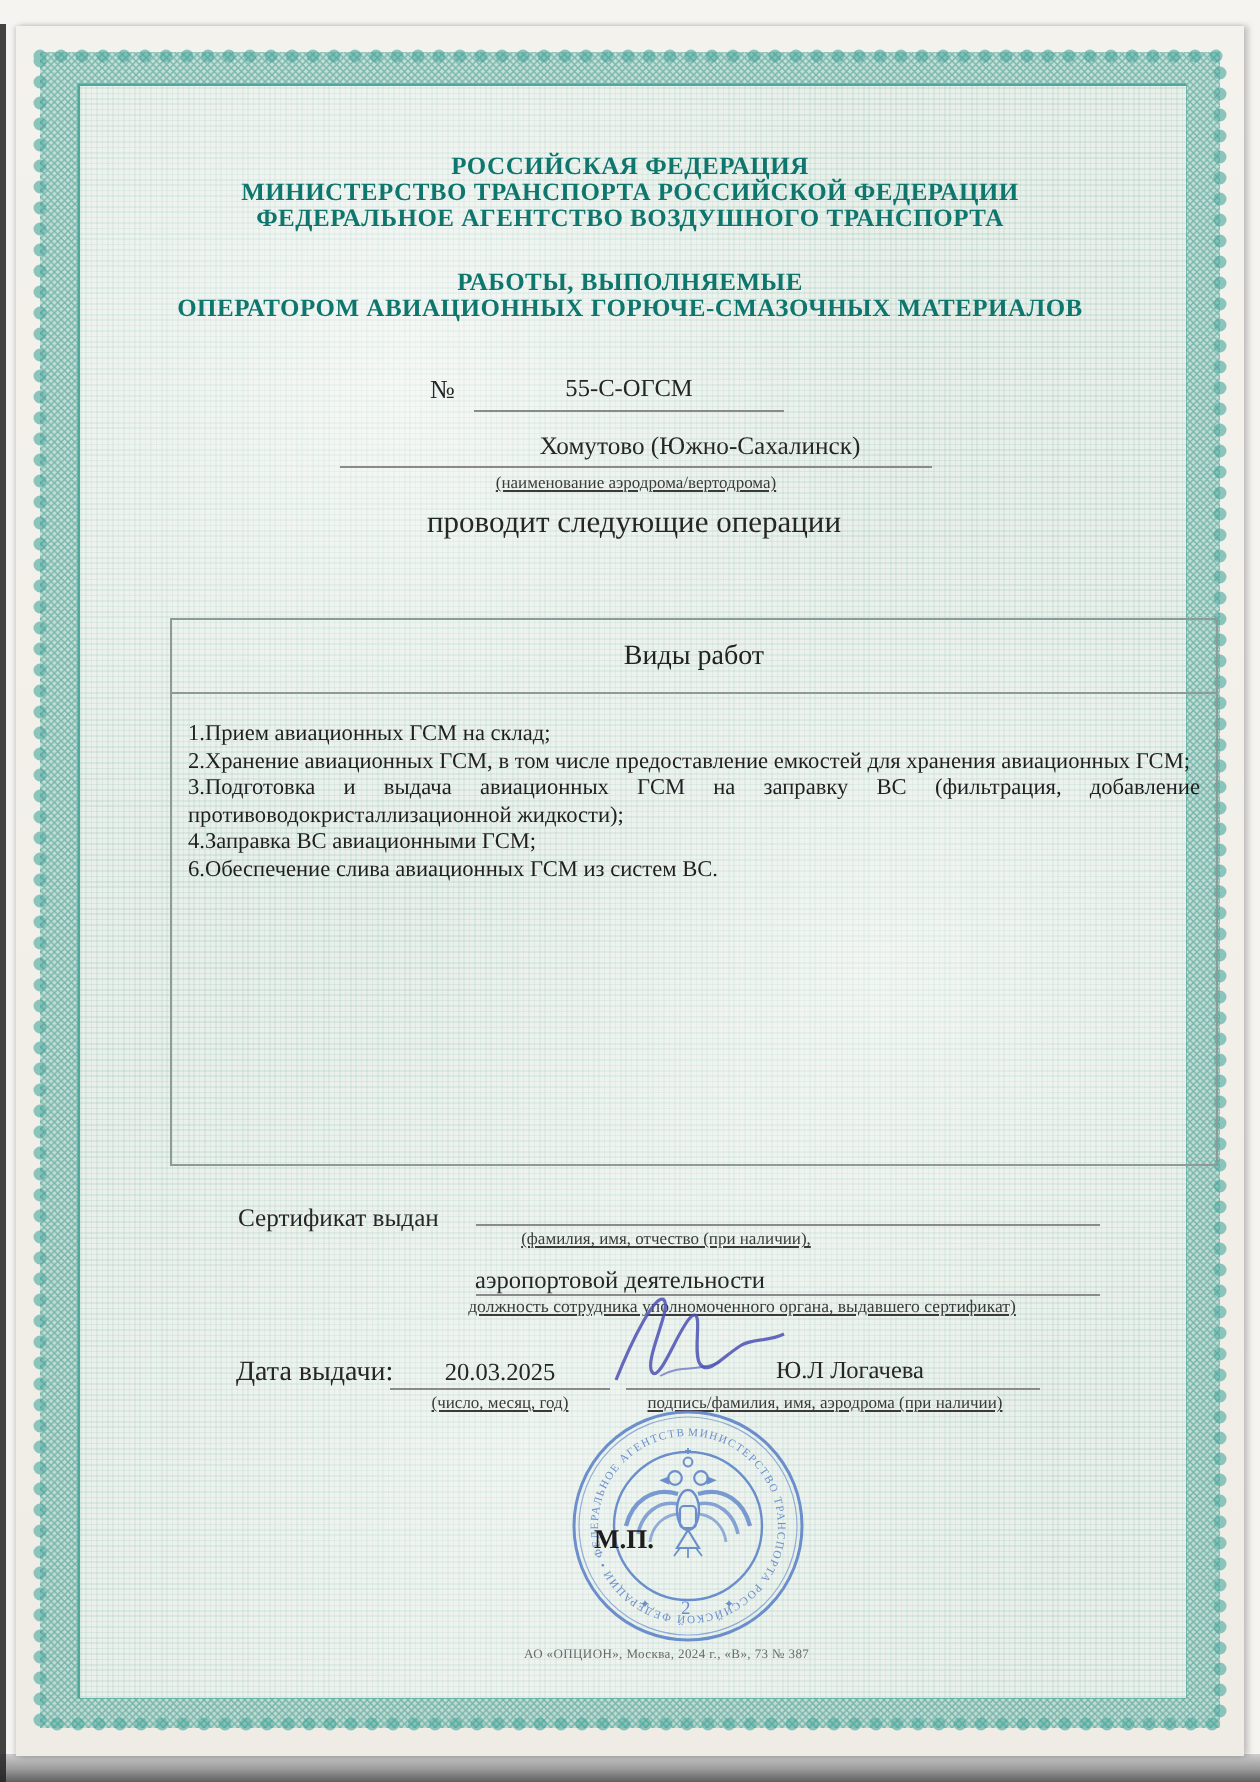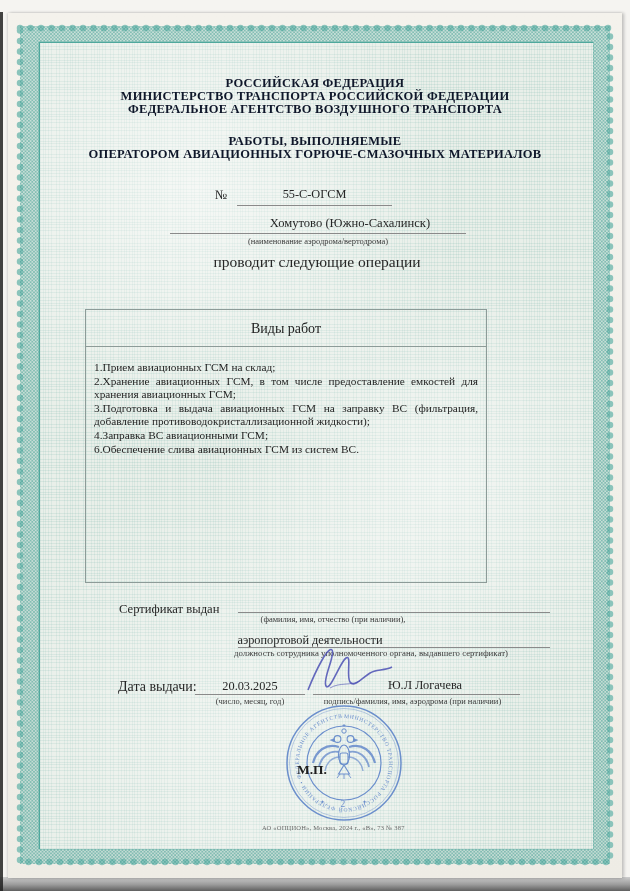--- a/index.html
+++ b/index.html
@@ -27,26 +27,26 @@
       repeating-linear-gradient(0deg, rgba(58,148,136,.11) 0 .8px, transparent .8px 2.7px),
       repeating-linear-gradient(90deg, rgba(58,148,136,.09) 0 .8px, transparent .8px 2.7px);
   }
   .field::after{content:"";position:absolute;inset:0;
     background:
       radial-gradient(circle at 28% 18%, rgba(255,255,255,.55), transparent 34%),
       radial-gradient(circle at 72% 55%, rgba(255,255,255,.45), transparent 38%),
       radial-gradient(circle at 40% 85%, rgba(255,255,255,.4), transparent 36%);}
   
   .ctr{text-align:center;}
-  .hline{font-weight:bold;font-size:12.5px;letter-spacing:.25px;color:#0f172a;left:0;width:630px;}
+  .hline{font-weight:bold;font-size:12.5px;letter-spacing:.25px;color:#0f766e;left:0;width:630px;}
   .serif12{font-size:12.3px;}
-  .cap{font-size:8.5px;color:#3a3a3a;}
+  .cap{font-size:8.5px;color:#3a3a3a;text-decoration:underline;}
   .rule{border-top:1px solid #8a8a8a;height:0;}
   .works-box{
-    left:85px;top:309px;width:402px;height:274px;
+    left:85px;top:309px;width:524px;height:274px;
     border:1px solid #8d9b98;box-sizing:border-box;
   }
   .works-title{padding-top:11px;font-size:14px;text-align:center;color:#222;}
   .works-divider{margin-top:9px;border-bottom:1px solid #8d9b98;}
   .works-list{margin:14px 8px 0 8px;font-size:11.3px;line-height:13.6px;text-align:justify;color:#1f1f1f;}
   .sig-svg{left:300px;top:640px;width:98px;height:62px;}
   .stamp-svg{left:284px;top:703px;width:120px;height:120px;opacity:.88;}
   .mp{left:297px;top:762px;font-size:13.5px;font-weight:600;color:#1d1d1d;z-index:5;}
   .printer{left:262px;top:824px;font-size:6.5px;color:#6a6a6a;letter-spacing:.2px;}
 </style>

